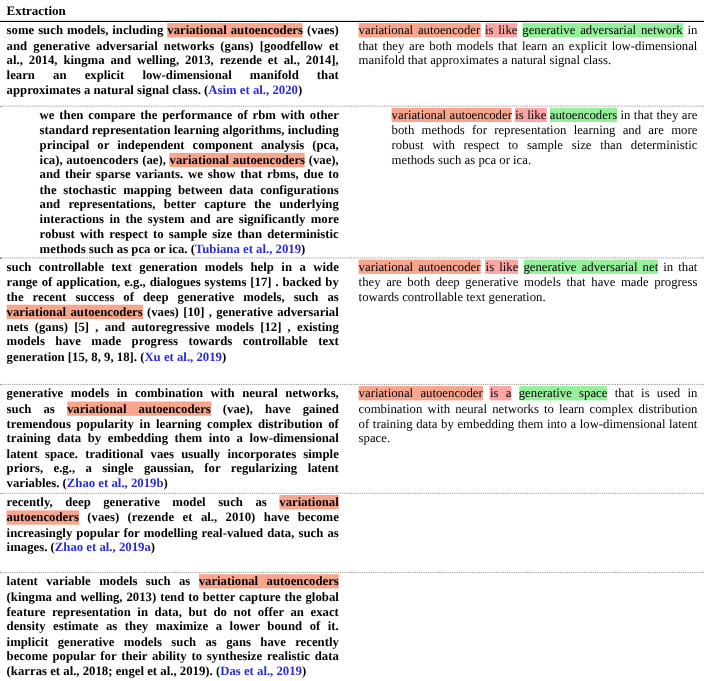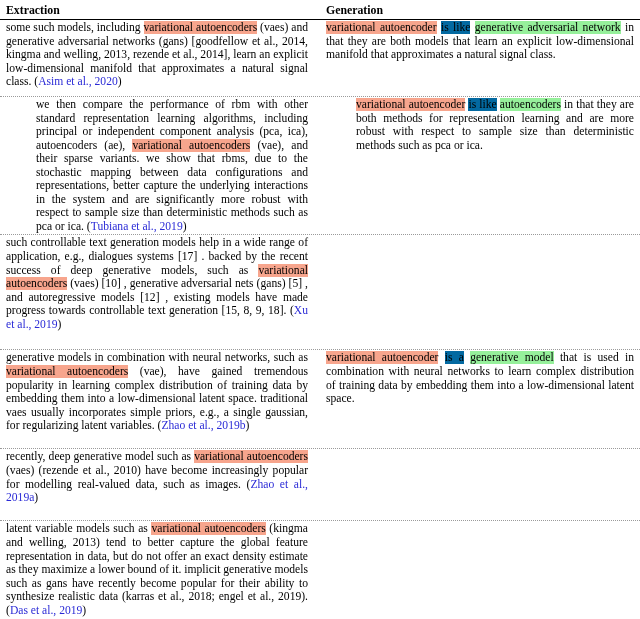--- a/index.html
+++ b/index.html
@@ -23,21 +23,21 @@
     display: flex;
     width: 640px;
     box-sizing: border-box;
     align-items: flex-start;
   }
   .cell {
     box-sizing: border-box;
     width: 320px;
     padding: 0 6px 0 6px;
   }
-  .cell.left { padding-left: 6px; padding-right: 12px; }
+  .cell.left { padding-left: 6px; padding-right: 12px; font-weight: bold; }
   .cell.right { padding-left: 6px; padding-right: 6px; }
 
   
   .header-row .cell {
     font-weight: bold;
     font-size: 11.8px;
     line-height: 14px;
     padding-top: 3px;
     padding-bottom: 2px;
   }
@@ -64,40 +64,39 @@
     text-justify: inter-word;
     hyphens: manual;
     margin: 0;
   }
   .body-row .cell {
     padding-top: 1px;
     padding-bottom: 1px;
   }
 
   .hl-ent { background: #f7a58d; }
-  .hl-rel { background: #0369a1; }
+  .hl-rel { background: #fca5a5; }
   .hl-tail { background: #96f09b; }
   .cite { color: #2a2ad6; }
 
   
   .r1 .cell { min-height: 76px; }
   .r2 .cell { min-height: 125px; padding-left: 36px; }
   .r3 .cell { min-height: 114px; }
   .r4 .cell { min-height: 98px; }
   .r5 .cell { min-height: 71px; }
   .r6 .cell { min-height: 109px; }
 </style>
 </head>
 <body>
 
 <div class="table">
 
   <div class="row header-row">
     <div class="cell left">Extraction</div>
-    <div class="cell right">Generation</div>
   </div>
   <div class="rule-thin"></div>
 
   <div id="body-rows">
       <div class="row body-row r1">
         <div class="cell left">
           <p class="para"><span>some such models, including </span><span class="hl-ent">variational autoencoders</span><span> (vaes) and generative adversarial networks (gans) [goodfellow et al., 2014, kingma and welling, 2013, rezende et al., 2014], learn an explicit low-dimensional manifold that approximates a natural signal class. (</span><span class="cite">Asim et al., 2020</span><span>)</span></p>
         </div>
         <div class="cell right">
           <p class="para"><span class="hl-ent">variational autoencoder</span> <span class="hl-rel">is like</span> <span class="hl-tail">generative adversarial network</span><span> in that they are both models that learn an explicit low-dimensional manifold that approximates a natural signal class.</span></p>
@@ -110,28 +109,31 @@
         </div>
         <div class="cell right">
           <p class="para"><span class="hl-ent">variational autoencoder</span> <span class="hl-rel">is like</span> <span class="hl-tail">autoencoders</span><span> in that they are both methods for representation learning and are more robust with respect to sample size than deterministic methods such as pca or ica.</span></p>
         </div>
       </div>
       <div class="rule-dotted"></div>
       <div class="row body-row r3">
         <div class="cell left">
           <p class="para"><span>such controllable text generation models help in a wide range of application, e.g., dialogues systems [17] . backed by the recent success of deep generative models, such as </span><span class="hl-ent">variational autoencoders</span><span> (vaes) [10] , generative adversarial nets (gans) [5] , and autoregressive models [12] , existing models have made progress towards controllable text generation [15, 8, 9, 18]. (</span><span class="cite">Xu et al., 2019</span><span>)</span></p>
         </div>
+        <div class="cell right">
+          <p class="para"><span class="hl-ent">variational autoencoder</span> <span class="hl-rel">is like</span> <span class="hl-tail">generative adversarial net</span><span> in that they are both deep generative models that have made progress towards controllable text generation.</span></p>
+        </div>
       </div>
       <div class="rule-dotted"></div>
       <div class="row body-row r4">
         <div class="cell left">
           <p class="para"><span>generative models in combination with neural networks, such as </span><span class="hl-ent">variational autoencoders</span><span> (vae), have gained tremendous popularity in learning complex distribution of training data by embedding them into a low-dimensional latent space. traditional vaes usually incorporates simple priors, e.g., a single gaussian, for regularizing latent variables. (</span><span class="cite">Zhao et al., 2019b</span><span>)</span></p>
         </div>
         <div class="cell right">
-          <p class="para"><span class="hl-ent">variational autoencoder</span> <span class="hl-rel">is a</span> <span class="hl-tail">generative model</span><span> that is used in combination with neural networks to learn complex distribution of training data by embedding them into a low-dimensional latent space.</span></p>
+          <p class="para"><span class="hl-ent">variational autoencoder</span> <span class="hl-rel">is a</span> <span class="hl-tail">generative space</span><span> that is used in combination with neural networks to learn complex distribution of training data by embedding them into a low-dimensional latent space.</span></p>
         </div>
       </div>
       <div class="rule-dotted"></div>
       <div class="row body-row r5">
         <div class="cell left">
           <p class="para"><span>recently, deep generative model such as </span><span class="hl-ent">variational autoencoders</span><span> (vaes) (rezende et al., 2010) have become increasingly popular for modelling real-valued data, such as images. (</span><span class="cite">Zhao et al., 2019a</span><span>)</span></p>
         </div>
       </div>
       <div class="rule-dotted"></div>
       <div class="row body-row r6">

